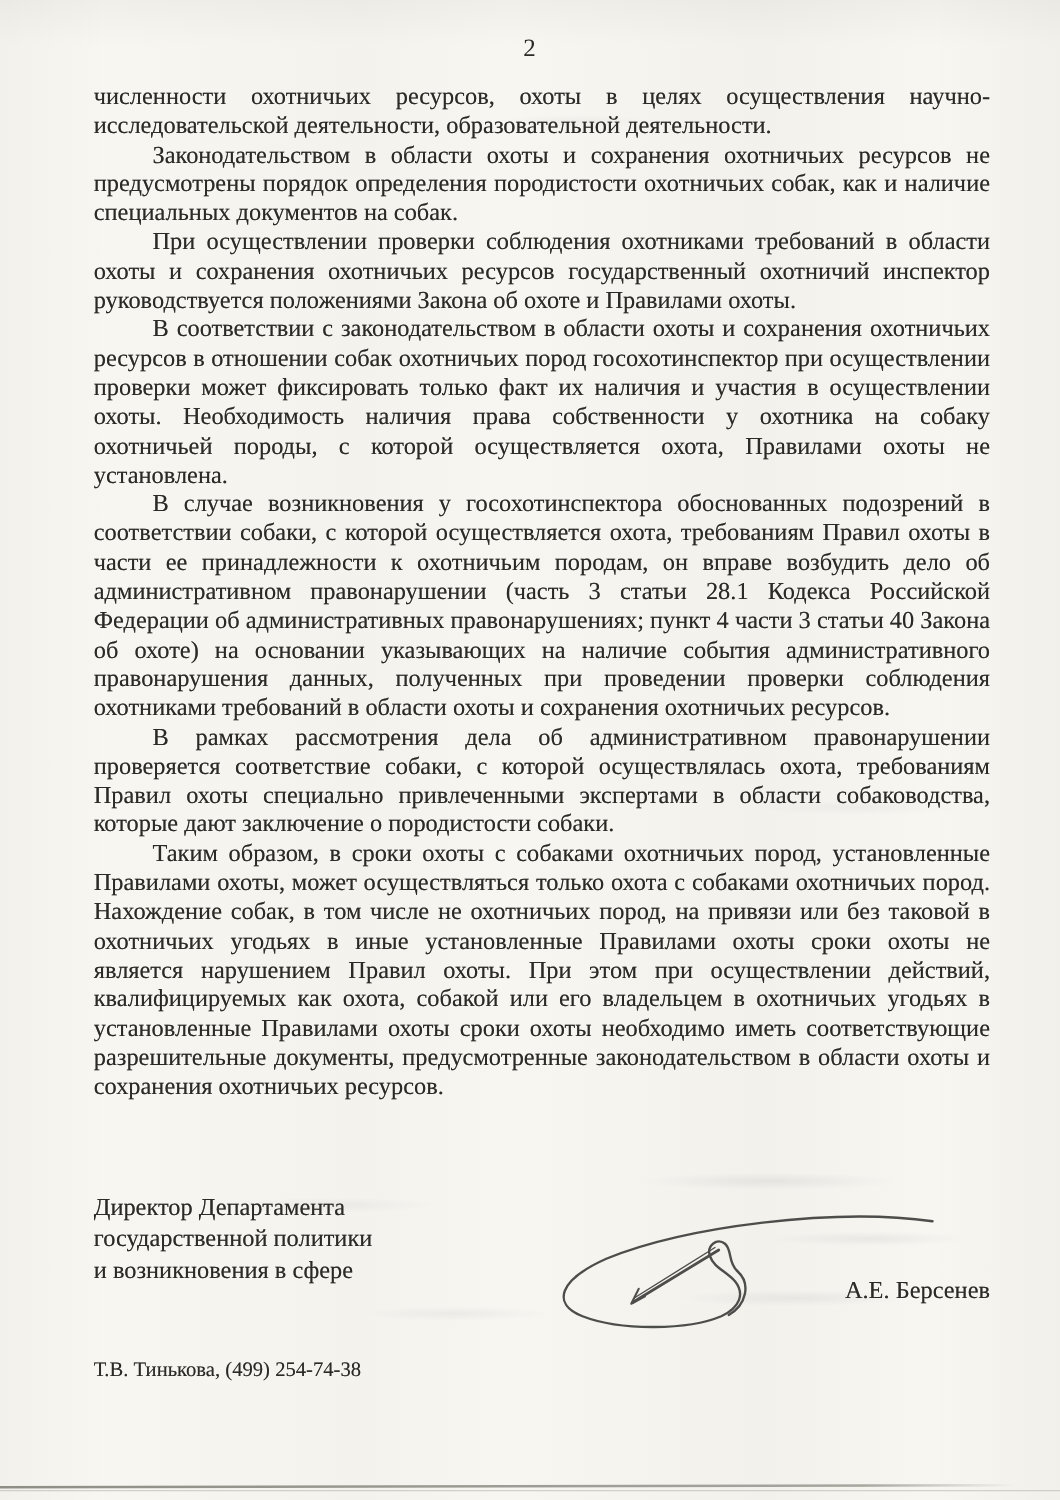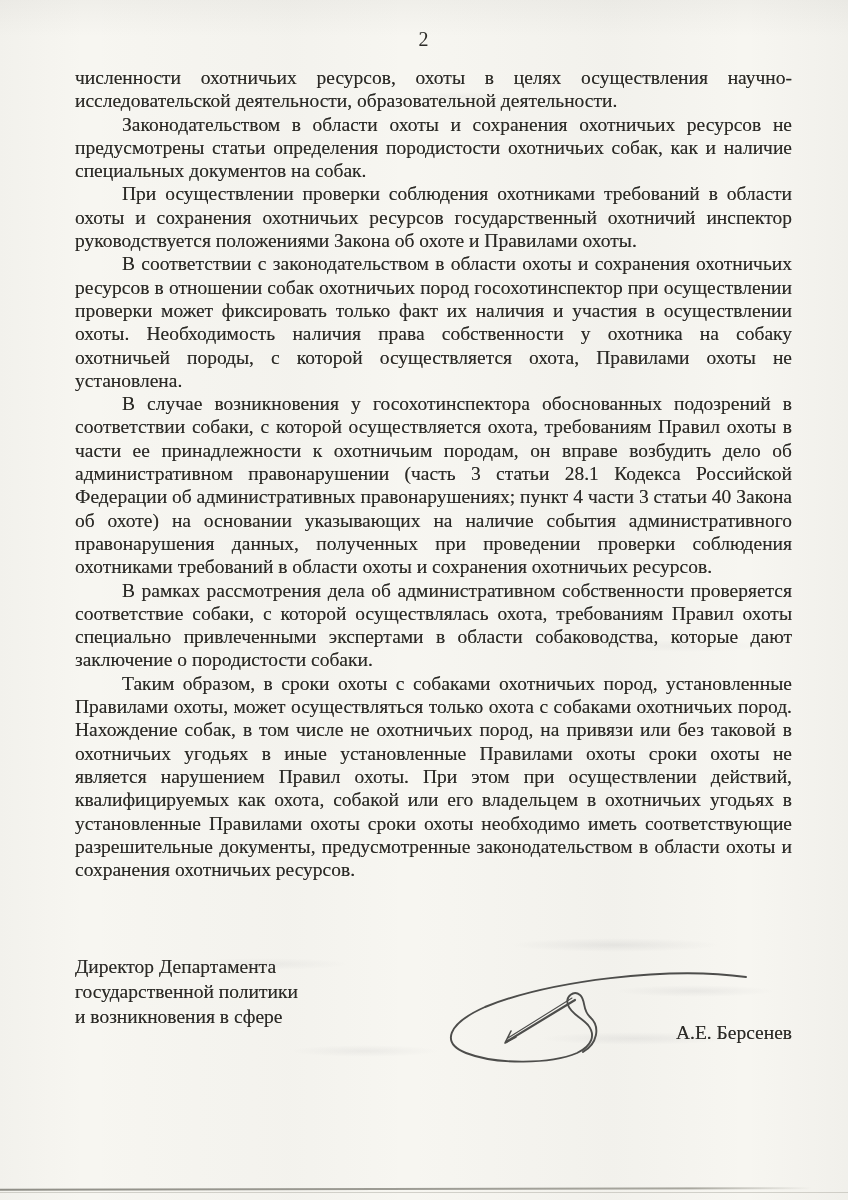--- a/index.html
+++ b/index.html
@@ -100,25 +100,25 @@
 </style>
 </head>
 <body>
 
 <div class="page">
 
   <div class="page-number">2</div>
 
   <div class="body-text">
     <p class="para">численности охотничьих ресурсов, охоты в целях осуществления научно-исследовательской деятельности, образовательной деятельности.</p>
-    <p class="para indent">Законодательством в области охоты и сохранения охотничьих ресурсов не предусмотрены статьи определения породистости охотничьих собак, как и наличие специальных документов на собак.</p>
+    <p class="para indent">Законодательством в области охоты и сохранения охотничьих ресурсов не предусмотрены порядок определения породистости охотничьих собак, как и наличие специальных документов на собак.</p>
     <p class="para indent">При осуществлении проверки соблюдения охотниками требований в области охоты и сохранения охотничьих ресурсов государственный охотничий инспектор руководствуется положениями Закона об охоте и Правилами охоты.</p>
     <p class="para indent">В соответствии с законодательством в области охоты и сохранения охотничьих ресурсов в отношении собак охотничьих пород госохотинспектор при осуществлении проверки может фиксировать только факт их наличия и участия в осуществлении охоты. Необходимость наличия права собственности у охотника на собаку охотничьей породы, с которой осуществляется охота, Правилами охоты не установлена.</p>
     <p class="para indent">В случае возникновения у госохотинспектора обоснованных подозрений в соответствии собаки, с которой осуществляется охота, требованиям Правил охоты в части ее принадлежности к охотничьим породам, он вправе возбудить дело об административном правонарушении (часть 3 статьи 28.1 Кодекса Российской Федерации об административных правонарушениях; пункт 4 части 3 статьи 40 Закона об охоте) на основании указывающих на наличие события административного правонарушения данных, полученных при проведении проверки соблюдения охотниками требований в области охоты и сохранения охотничьих ресурсов.</p>
-    <p class="para indent">В рамках рассмотрения дела об административном собственности проверяется соответствие собаки, с которой осуществлялась охота, требованиям Правил охоты специально привлеченными экспертами в области собаководства, которые дают заключение о породистости собаки.</p>
+    <p class="para indent">В рамках рассмотрения дела об административном правонарушении проверяется соответствие собаки, с которой осуществлялась охота, требованиям Правил охоты специально привлеченными экспертами в области собаководства, которые дают заключение о породистости собаки.</p>
     <p class="para indent">Таким образом, в сроки охоты с собаками охотничьих пород, установленные Правилами охоты, может осуществляться только охота с собаками охотничьих пород. Нахождение собак, в том числе не охотничьих пород, на привязи или без таковой в охотничьих угодьях в иные установленные Правилами охоты сроки охоты не является нарушением Правил охоты. При этом при осуществлении действий, квалифицируемых как охота, собакой или его владельцем в охотничьих угодьях в установленные Правилами охоты сроки охоты необходимо иметь соответствующие разрешительные документы, предусмотренные законодательством в области охоты и сохранения охотничьих ресурсов.</p>
   </div>
 
   <div class="signoff">
     <div>Директор Департамента</div>
     <div>государственной политики</div>
     <div>и возникновения в сфере</div>
   </div>
 
   <svg class="signature-svg" viewBox="0 0 315 108" aria-hidden="true">
@@ -133,20 +133,21 @@
            C 151 35 147 45 155 52
            C 166 62 162 79 148 87"></path>
       <path stroke-width="2.2" d="M 140 35 L 71 77"></path>
       <path stroke-width="1.1" d="M 137 33 L 73 73"></path>
       <path stroke-width="1.6" d="M 81 72 L 70 78 L 76 66"></path>
     </g>
   </svg>
 
   <div class="signer-name">А.Е. Берсенев</div>
 
+  <div class="contact-line">Т.В. Тинькова, (499) 254-74-38</div>
 
   <div class="smudge" style="left:510px; top:938px; width:210px; height:14px; background: radial-gradient(ellipse, rgba(105,105,115,0.10), rgba(0,0,0,0) 70%);"></div>
   <div class="smudge" style="left:615px; top:985px; width:160px; height:12px; background: radial-gradient(ellipse, rgba(105,105,115,0.09), rgba(0,0,0,0) 70%);"></div>
   <div class="smudge" style="left:540px; top:1032px; width:190px; height:13px; background: radial-gradient(ellipse, rgba(105,105,115,0.09), rgba(0,0,0,0) 70%);"></div>
   <div class="smudge" style="left:290px; top:1045px; width:150px; height:12px; background: radial-gradient(ellipse, rgba(105,105,115,0.08), rgba(0,0,0,0) 70%);"></div>
   <div class="smudge" style="left:180px; top:958px; width:170px; height:12px; background: radial-gradient(ellipse, rgba(105,105,115,0.07), rgba(0,0,0,0) 70%);"></div>
   <div class="smudge" style="left:600px; top:640px; width:170px; height:12px; background: radial-gradient(ellipse, rgba(105,105,115,0.06), rgba(0,0,0,0) 70%);"></div>
   <div class="smudge" style="left:400px; top:92px; width:120px; height:10px; background: radial-gradient(ellipse, rgba(105,105,115,0.06), rgba(0,0,0,0) 70%);"></div>
 
   <div class="scan-edge-line"></div>

